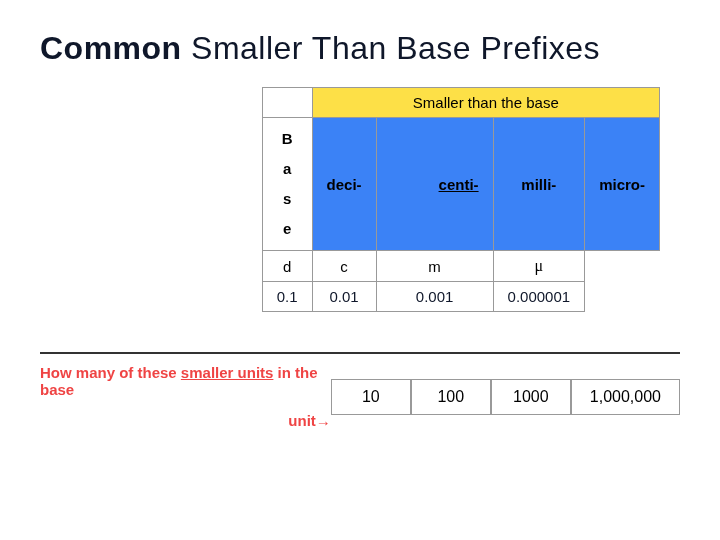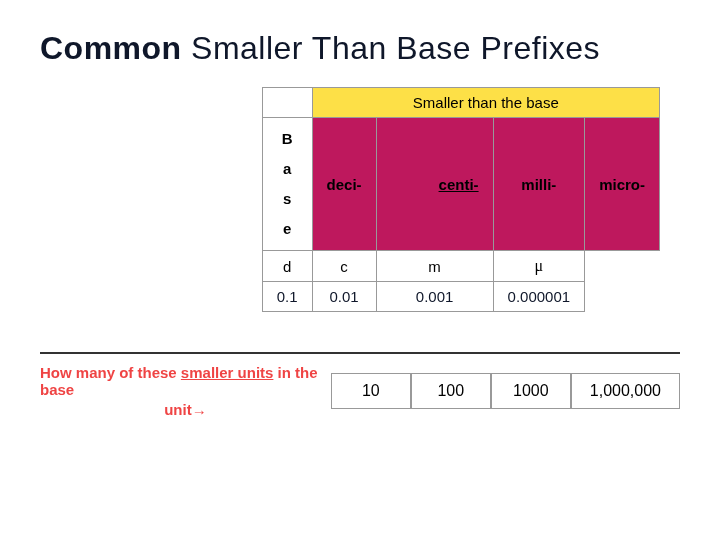--- a/index.html
+++ b/index.html
@@ -62,21 +62,21 @@
 
     .header-span {
       text-align: center;
       font-size: 14px;
       background: #fde047;
     }
 
     .col-header {
       font-weight: bold;
       font-size: 15px;
-      background: #be185d;
+      background: #3b82f6;
     }
 
     .col-header-centi {
       font-weight: bold;
       text-decoration: underline;
       margin-left: 48px;
     }
 
     .base-cell {
       vertical-align: middle;
@@ -166,21 +166,21 @@
             <td>0.001</td>
             <td>0.000001</td>
           </tr>
         </tbody>
       </table>
     </div>
 
     <div class="bottom-question">
       <div style="font-size:15px; color:#ef4444;font-weight:bold;">
         <span>How many of these </span><u>smaller units</u><span> in the base</span>
-        <span style="display:block; text-align:center; margin-top:3px;">unit→</span>
+        <span style="display:block; text-align:right; margin-top:14px;">unit→</span>
       </div>
       <div class="bottom-cells">
         <div class="bottom-cell">10</div>
         <div class="bottom-cell">100</div>
         <div class="bottom-cell">1000</div>
         <div class="bottom-cell">1,000,000</div>
       </div>
     </div>
 
   </div>

